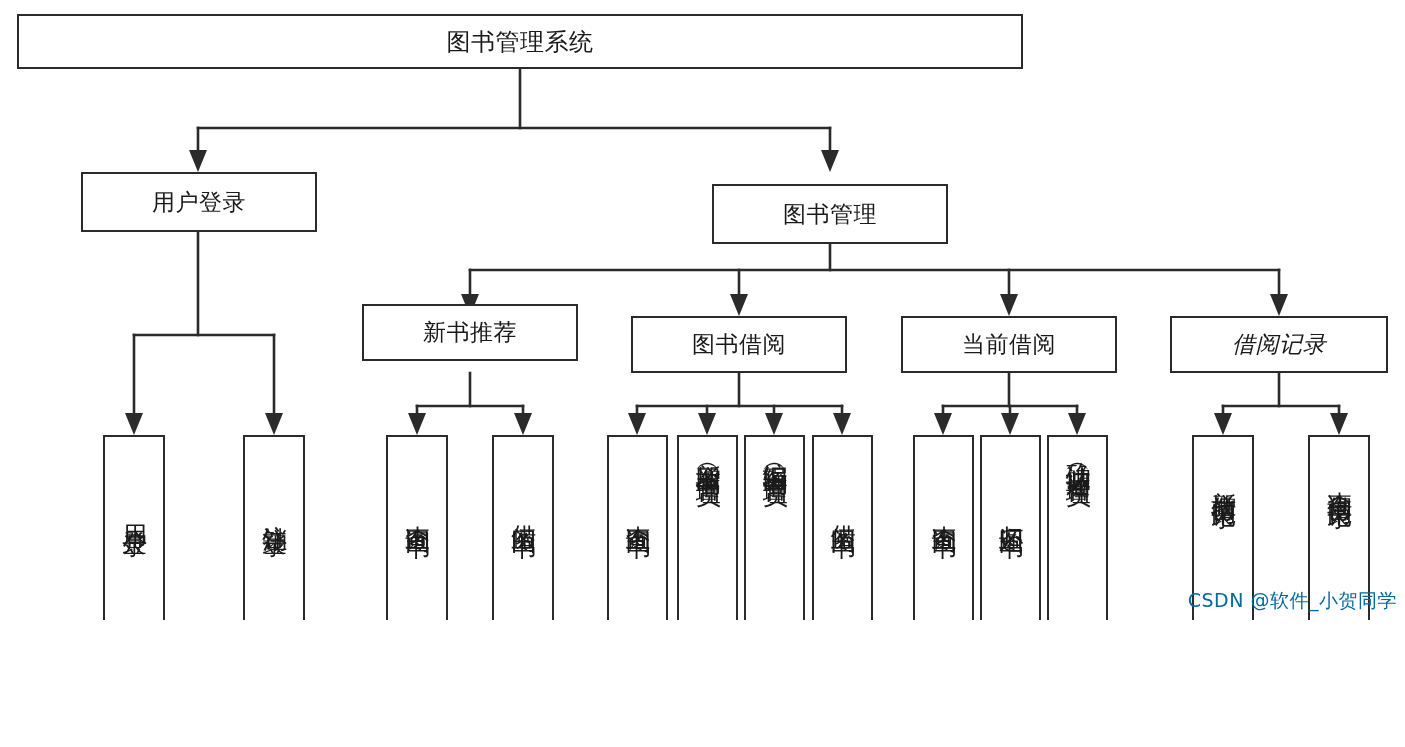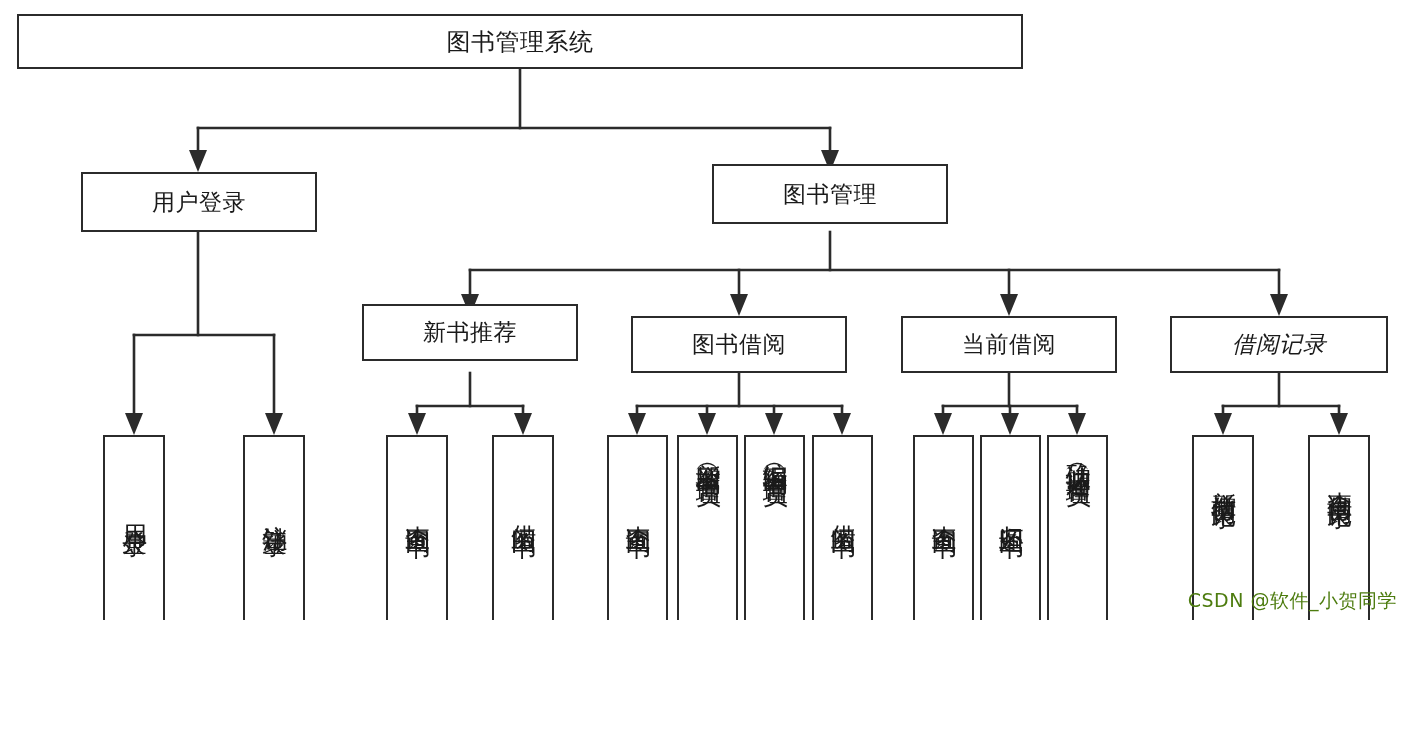--- a/index.html
+++ b/index.html
@@ -81,21 +81,21 @@
   }
   .node.vert.mid .label {
     margin-top: 30px;
   }
   
   #watermark {
     position: absolute;
     right: 8px;
     bottom: 6px;
     font-size: 19px;
-    color: #4d7c0f;
+    color: #0369a1;
     white-space: nowrap;
     letter-spacing: 0.5px;
     pointer-events: none;
   }
 </style>
 </head>
 <body>
 
 <div id="canvas">
 
@@ -162,21 +162,21 @@
   </svg>
 
   <div class="node horiz root" style="left:17px; top:14px; width:1006px; height:55px;">
     <span class="label">图书管理系统</span>
   </div>
 
   <div class="node horiz" style="left:81px; top:172px; width:236px; height:60px;">
     <span class="label">用户登录</span>
   </div>
 
-  <div class="node horiz" style="left:712px; top:164px; width:236px; height:60px;">
+  <div class="node horiz" style="left:712px; top:184px; width:236px; height:60px;">
     <span class="label">图书管理</span>
   </div>
 
   <div class="node horiz" style="left:362px; top:304px; width:216px; height:57px;">
     <span class="label">新书推荐</span>
   </div>
 
   <div class="node horiz" style="left:631px; top:316px; width:216px; height:57px;">
     <span class="label">图书借阅</span>
   </div>

